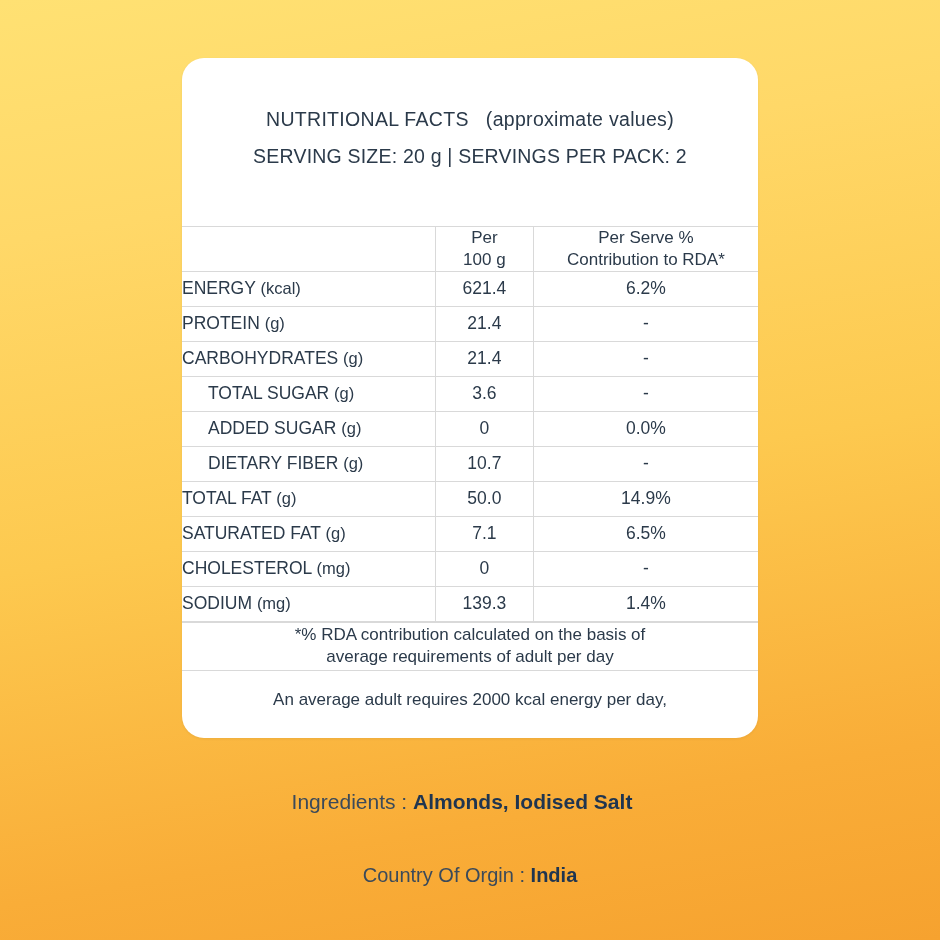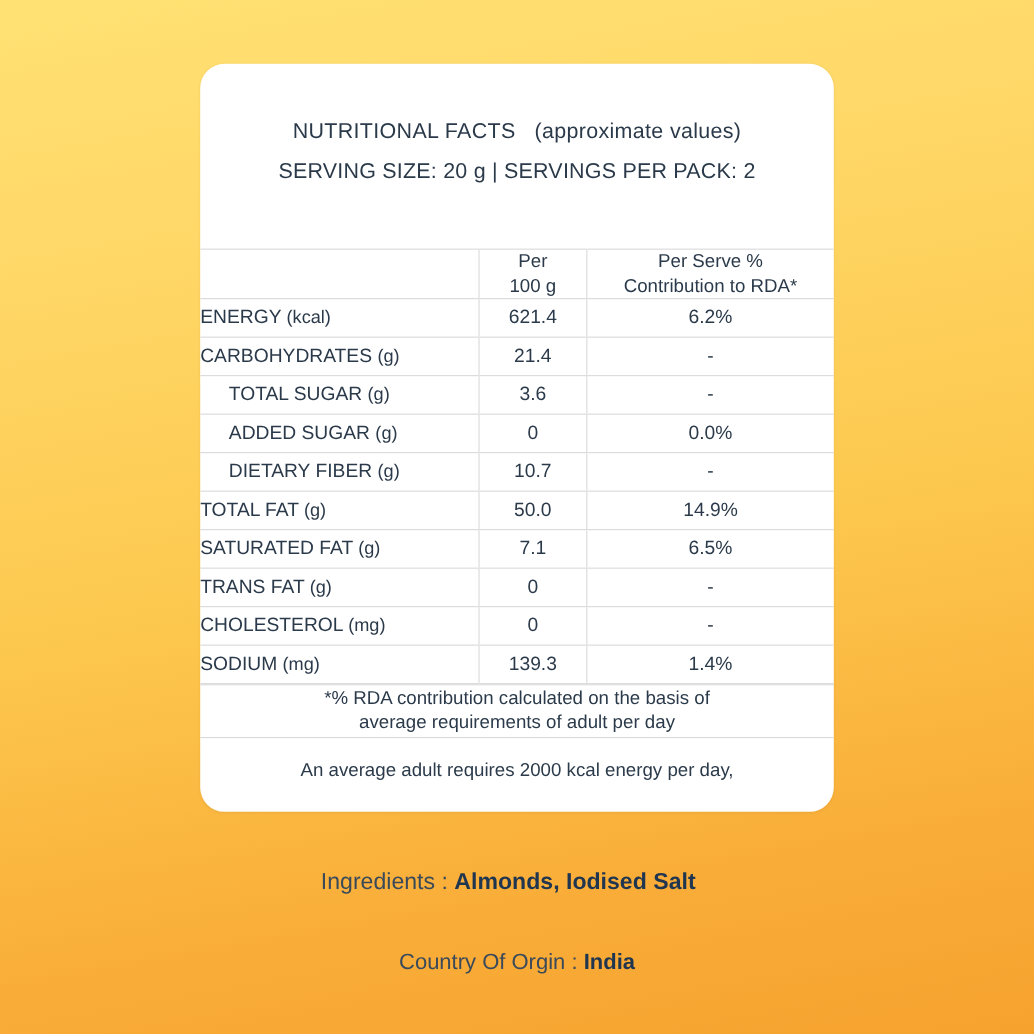--- a/index.html
+++ b/index.html
@@ -162,20 +162,28 @@
 
       <tr class="r">
         <td class="name-cell">
           <span>ENERGY</span>
           <span class="unit">(kcal)</span>
         </td>
         <td class="num-cell vline">621.4</td>
         <td class="rda-cell vline">6.2%</td>
       </tr>
 
+      <tr class="r">
+        <td class="name-cell">
+          <span>PROTEIN</span>
+          <span class="unit">(g)</span>
+        </td>
+        <td class="num-cell vline">21.4</td>
+        <td class="rda-cell vline">-</td>
+      </tr>
 
       <tr class="r">
         <td class="name-cell">
           <span>CARBOHYDRATES</span>
           <span class="unit">(g)</span>
         </td>
         <td class="num-cell vline">21.4</td>
         <td class="rda-cell vline">-</td>
       </tr>
 
@@ -217,28 +225,20 @@
 
       <tr class="r">
         <td class="name-cell">
           <span>SATURATED FAT</span>
           <span class="unit">(g)</span>
         </td>
         <td class="num-cell vline">7.1</td>
         <td class="rda-cell vline">6.5%</td>
       </tr>
 
-      <tr class="r">
-        <td class="name-cell">
-          <span>TRANS FAT</span>
-          <span class="unit">(g)</span>
-        </td>
-        <td class="num-cell vline">0</td>
-        <td class="rda-cell vline">-</td>
-      </tr>
 
       <tr class="r">
         <td class="name-cell">
           <span>CHOLESTEROL</span>
           <span class="unit">(mg)</span>
         </td>
         <td class="num-cell vline">0</td>
         <td class="rda-cell vline">-</td>
       </tr>
 

